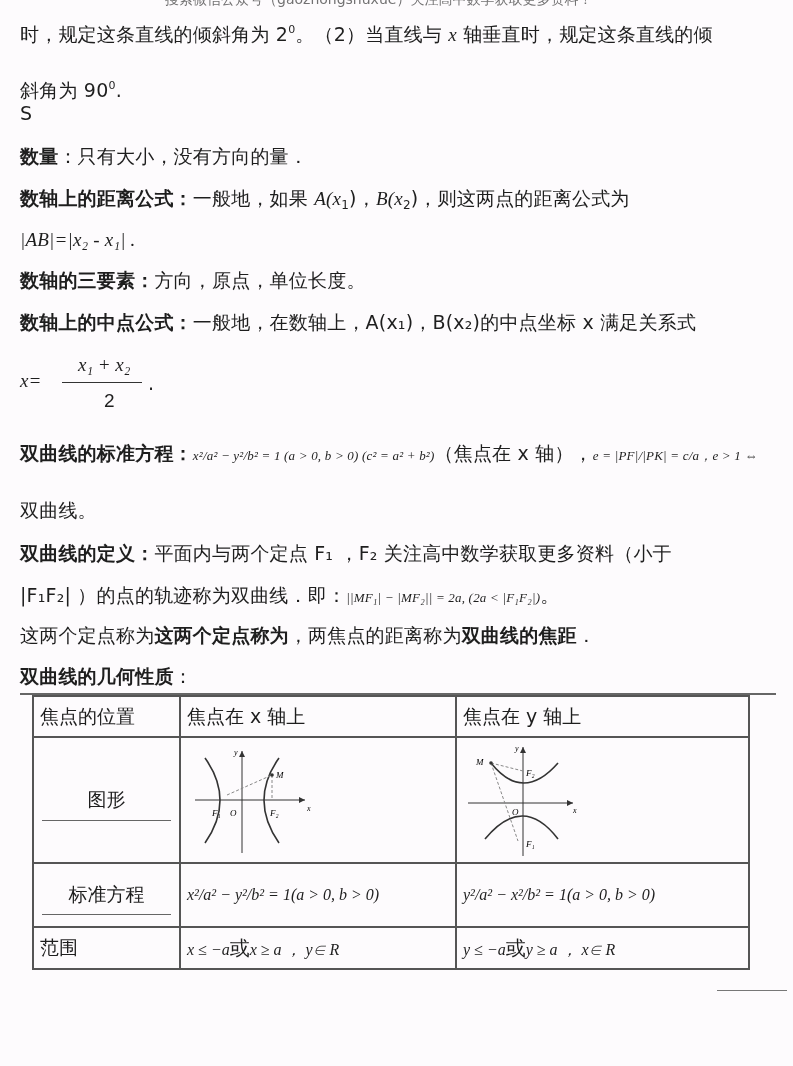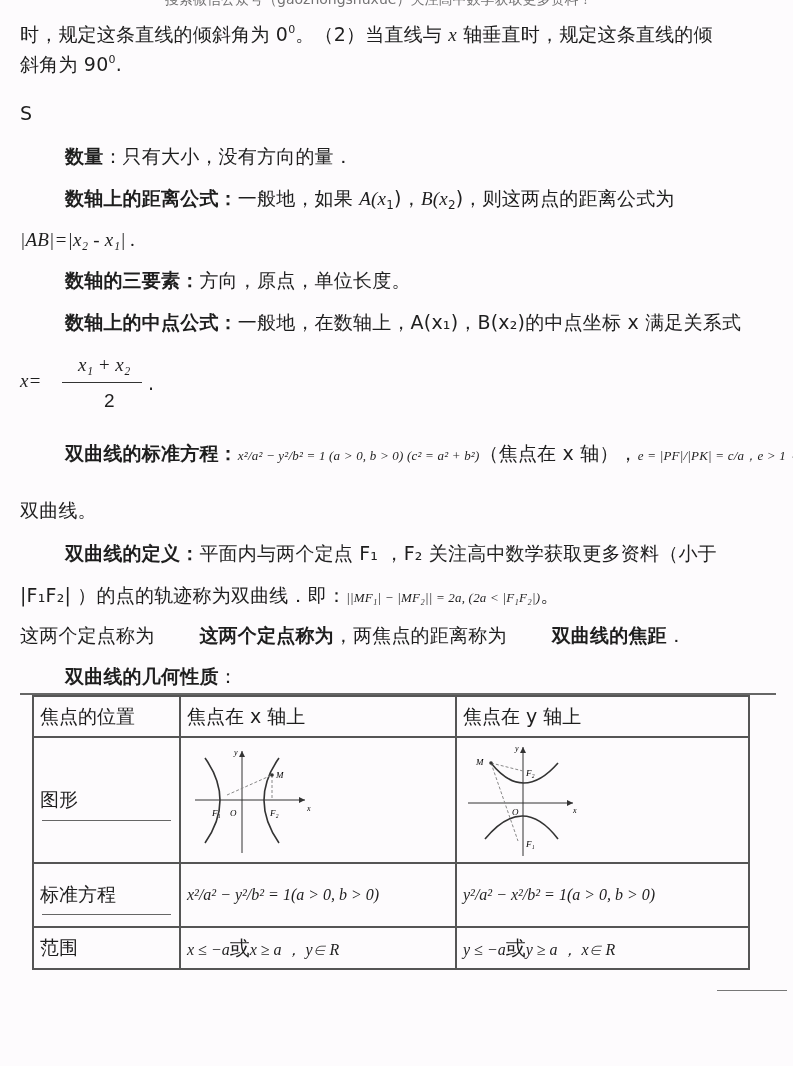--- a/index.html
+++ b/index.html
@@ -9,54 +9,54 @@
     font-family: "DejaVu Sans", "Liberation Sans", sans-serif;
   }
   .top-cut {
     position: absolute; left: 165px; top: -9px; font-size: 14px; color: #444;
     white-space: nowrap; opacity: .75;
   }
   .line {
     position: absolute; left: 20px; font-size: 19px; line-height: 24px;
     white-space: nowrap; letter-spacing: 0.2px;
   }
-  .b { font-weight: bold; margin-left: 45px; }
+  .b { font-weight: bold; }
   .it { font-family: "Liberation Serif", "DejaVu Serif", serif; font-style: italic; }
   .serif { font-family: "Liberation Serif", "DejaVu Serif", serif; }
   sub { font-size: 12px; vertical-align: -4px; }
   sup { font-size: 11px; vertical-align: 8px; }
   .small { font-size: 13px; }
   .mid-frac { position: absolute; left: 20px; top: 354px; font-size: 19px; }
   .mid-frac .x { position: absolute; left: 0; top: 16px; font-family: "Liberation Serif", serif; font-style: italic; white-space: nowrap; }
   .mid-frac .num { position: absolute; left: 58px; top: 0; white-space: nowrap; font-family: "Liberation Serif", serif; font-style: italic; }
   .mid-frac .bar { position: absolute; left: 42px; top: 28px; width: 80px; border-top: 1px solid #333; }
   .mid-frac .den { position: absolute; left: 84px; top: 36px; font-family: "Liberation Sans", sans-serif; }
   .mid-frac .dot { position: absolute; left: 128px; top: 18px; }
 
   table.geo {
     position: absolute; left: 32px; top: 695px; border-collapse: collapse;
     font-size: 19px;
   }
   table.geo td { border: 2px solid #555; padding: 0 6px; vertical-align: middle; }
   .topline { position: absolute; left: 20px; top: 693px; width: 756px; border-top: 2px solid #666; }
   .ul { position: absolute; left: 8px; right: 8px; border-top: 1px solid #666; }
-  .rel { position: relative; }
+  .rel { position: relative; text-align: center; }
   .mathcell { font-family: "Liberation Serif", serif; font-style: italic; font-size: 16px; white-space: nowrap; margin-top: 39px; }
   .cn { font-family: "DejaVu Sans", sans-serif; font-style: normal; font-size: 20px; }
   .bottom-line { position: absolute; left: 717px; top: 990px; width: 70px; border-top: 1.5px solid #777; }
 </style>
 </head>
 <body>
 
 <div class="top-cut">搜索微信公众号（gaozhongshuxue）关注高中数学获取更多资料！</div>
 
 <div class="line" style="top:18px">
-  <span>时，规定这条直线的倾斜角为 0</span><sup>0</sup><span>。（2）当直线与 </span><span class="it">x</span><span> 轴垂直时，规定这条直线的倾</span>
+  <span>时，规定这条直线的倾斜角为 2</span><sup>0</sup><span>。（2）当直线与 </span><span class="it">x</span><span> 轴垂直时，规定这条直线的倾</span>
 </div>
-<div class="line" style="top:48px">
+<div class="line" style="top:74px">
   <span>斜角为 90</span><sup>0</sup><span>.</span>
 </div>
 <div class="line" style="top:101px">S</div>
 
 <div class="line" style="top:144px">
   <span class="b">数量</span><span>：只有大小，没有方向的量．</span>
 </div>
 
 <div class="line" style="top:186px">
   <span class="b">数轴上的距离公式：</span><span>一般地，如果 </span><span class="it">A(x</span><sub>1</sub><span>)</span><span>，</span><span class="it">B(x</span><sub>2</sub><span>)</span><span>，则这两点的距离公式为</span>

